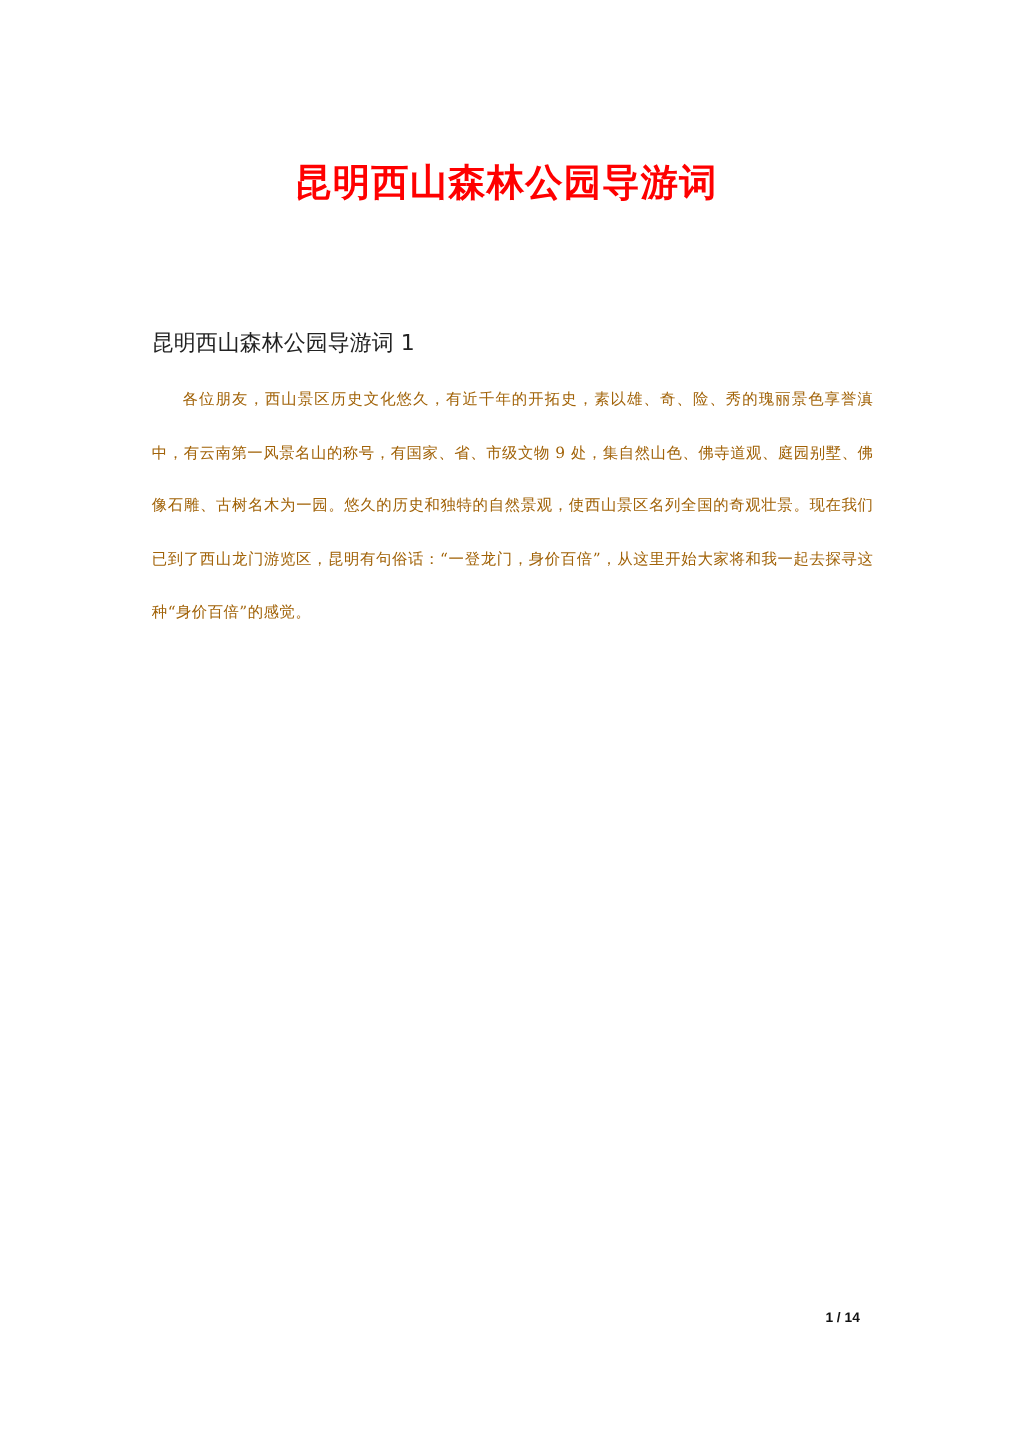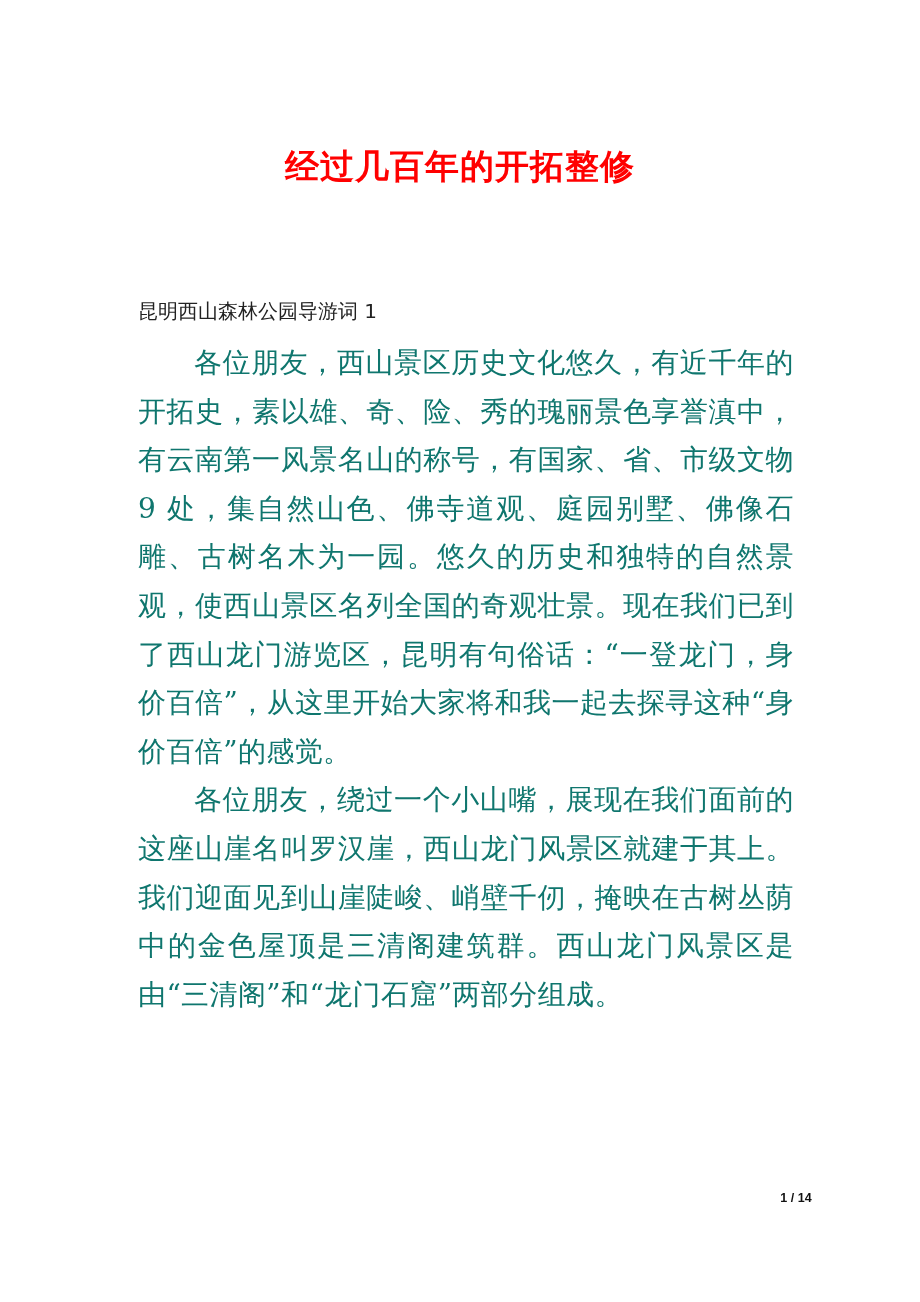--- a/index.html
+++ b/index.html
@@ -42,51 +42,50 @@
     }
     .section-heading {
       font-size: 20px;
       line-height: 48px;
       height: 48px;
       margin: 0 0 4px 0;
       font-family: "DejaVu Sans", "Liberation Sans", sans-serif;
       color: #222;
     }
     .para {
-      font-size: 28px;
+      font-size: 14px;
       line-height: 48.6px;
       text-indent: 2em;
       text-align: justify;
       text-justify: inter-ideograph;
       margin: 0;
       letter-spacing: 0.4px;
-      color: #0f766e;
+      color: #a16207;
     }
     .para + .para {
       margin-top: 0;
     }
     .page-number {
       position: absolute;
-      left: 774px;
+      left: 744px;
       top: 1188px;
       width: 44px;
       text-align: center;
       font-family: "Liberation Sans", "DejaVu Sans", sans-serif;
       font-weight: bold;
       font-size: 12.5px;
       color: #111;
       line-height: 20px;
     }
   </style>
 </head>
 <body>
 
 <div class="page">
-  <div class="doc-title">经过几百年的开拓整修</div>
+  <div class="doc-title">昆明西山森林公园导游词</div>
 
   <div class="content">
     <div class="section-heading">昆明西山森林公园导游词 1</div>
     <p class="para">各位朋友，西山景区历史文化悠久，有近千年的开拓史，素以雄、奇、险、秀的瑰丽景色享誉滇中，有云南第一风景名山的称号，有国家、省、市级文物 9 处，集自然山色、佛寺道观、庭园别墅、佛像石雕、古树名木为一园。悠久的历史和独特的自然景观，使西山景区名列全国的奇观壮景。现在我们已到了西山龙门游览区，昆明有句俗话：“一登龙门，身价百倍”，从这里开始大家将和我一起去探寻这种“身价百倍”的感觉。</p>
-    <p class="para">各位朋友，绕过一个小山嘴，展现在我们面前的这座山崖名叫罗汉崖，西山龙门风景区就建于其上。我们迎面见到山崖陡峻、峭壁千仞，掩映在古树丛荫中的金色屋顶是三清阁建筑群。西山龙门风景区是由“三清阁”和“龙门石窟”两部分组成。</p>
   </div>
 
   <div class="page-number">1 / 14</div>
 </div>
 
 </body></html>

